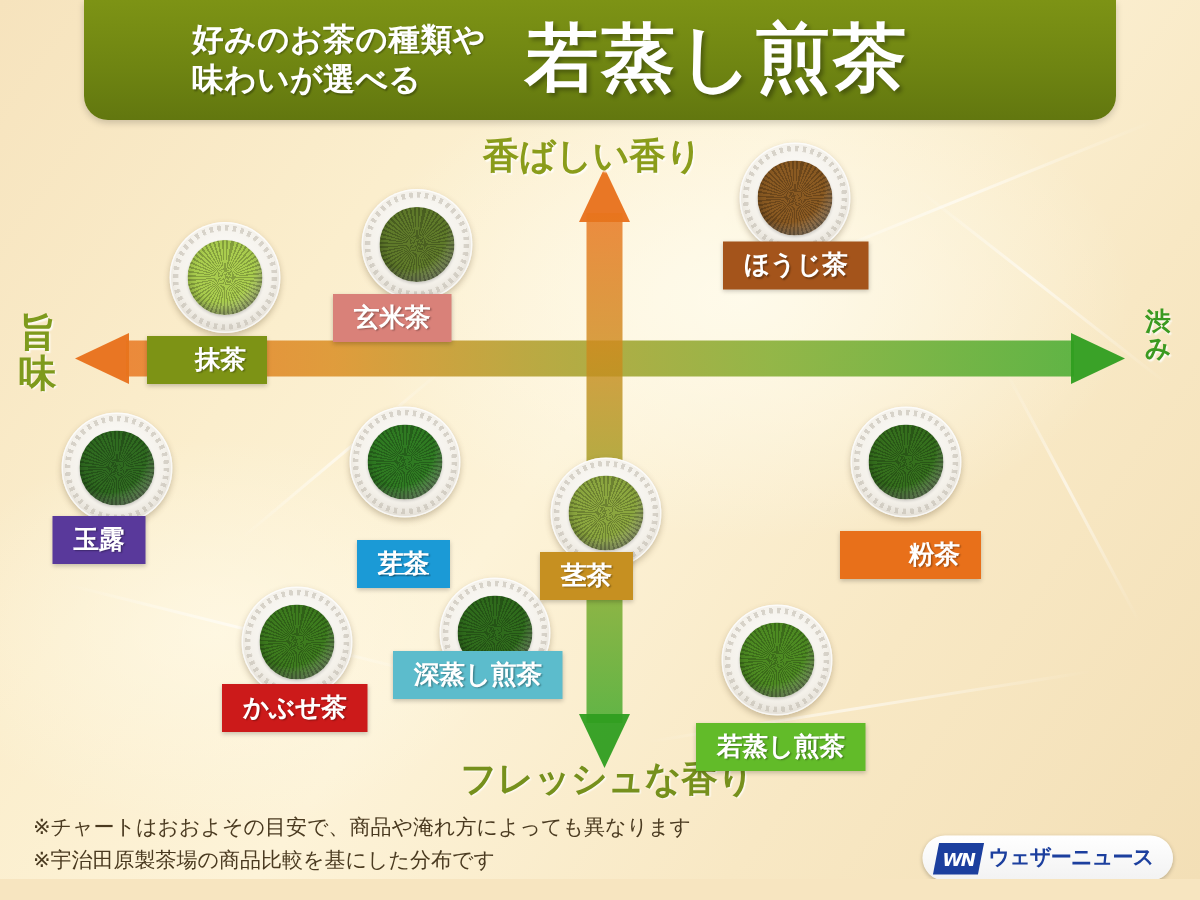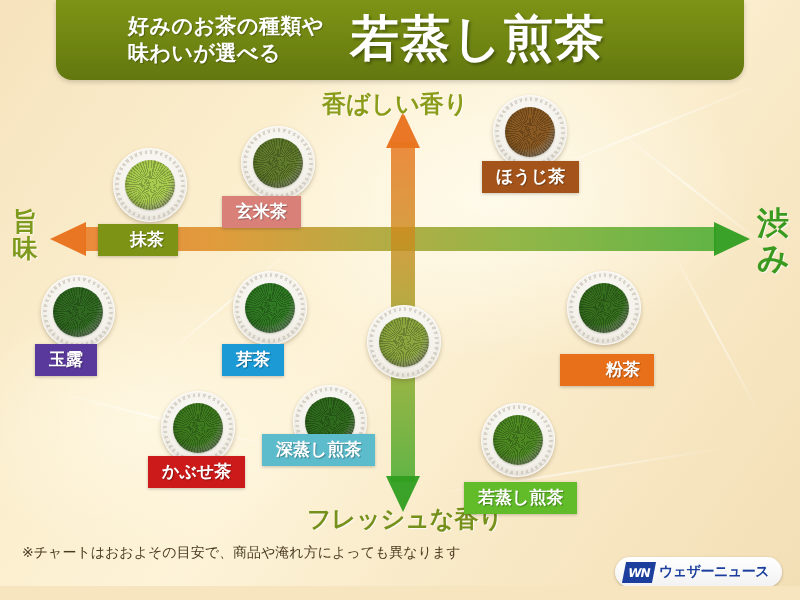--- a/index.html
+++ b/index.html
@@ -96,21 +96,21 @@
   }
 
   .axis-label {
     position:absolute;
     font-family:"DejaVu Serif","Liberation Serif",serif;
     font-weight:bold;
     text-shadow:1px 1px 1px rgba(255,255,255,.8);
     white-space:nowrap;
   }
   #label-umami      { left:10px;  top:208px; font-size:25px; color:#7e9a1c; width:30px; white-space:normal; line-height:1.08; text-align:center;}
-  #label-astringent { left:757px; top:206px; font-size:32px; color:#3a9a20; width:30px; white-space:normal; line-height:1.08; text-align:center;}
+  #label-astringent { left:757px; top:206px; font-size:17px; color:#3a9a20; width:30px; white-space:normal; line-height:1.08; text-align:center;}
   #label-roasted    { left:322px; top:88px;  font-size:24px; color:#8a9c1a; }
   #label-fresh      { left:307px; top:503px; font-size:24px; color:#76901c; }
 
   
   .tea { position:absolute; width:120px; }
   .bowl {
     position:relative; width:74px; height:74px; margin:0 auto;
     border-radius:50%;
     background:
       radial-gradient(circle at 50% 42%, #ffffff 0%, #f4f1ea 58%, #ded9cf 82%, #c9c3b6 100%);
@@ -226,26 +226,27 @@
       <div class="tea" style="left: 18px; top: 275px;">
         <div class="bowl">
           <div class="leaf" style="background: radial-gradient(circle at 38% 32%, rgb(47, 106, 32) 0%, rgb(47, 106, 32) 55%, rgba(0, 0, 0, 0.28) 100%), repeating-conic-gradient(from 12deg, rgba(0, 0, 0, 0.22) 0deg, rgba(0, 0, 0, 0.22) 3deg, rgba(255, 255, 255, 0.14) 3deg, rgba(255, 255, 255, 0.14) 7deg); background-blend-mode: multiply;"></div>
         </div>
         <span class="tag" style="background: rgb(89, 57, 155); position: absolute; left: 17px; top: 69px; margin: 0px;">玉露</span>
       </div>
       <div class="tea" style="left: 210px; top: 271px;">
         <div class="bowl">
           <div class="leaf" style="background: radial-gradient(circle at 38% 32%, rgb(47, 122, 34) 0%, rgb(47, 122, 34) 55%, rgba(0, 0, 0, 0.28) 100%), repeating-conic-gradient(from 12deg, rgba(0, 0, 0, 0.22) 0deg, rgba(0, 0, 0, 0.22) 3deg, rgba(255, 255, 255, 0.14) 3deg, rgba(255, 255, 255, 0.14) 7deg); background-blend-mode: multiply;"></div>
         </div>
-        <span class="tag" style="background: rgb(27, 154, 214); position: absolute; left: 12px; top: 73px; margin: 0px;">芽茶</span>
+        <span class="tag" style="background: rgb(27, 154, 214); position: absolute; left: 12px; top: 73px; margin: 16px; text-decoration: underline;">芽茶</span>
       </div>
       <div class="tea" style="left: 344px; top: 305px;">
         <div class="bowl">
           <div class="leaf" style="background: radial-gradient(circle at 38% 32%, rgb(139, 166, 63) 0%, rgb(139, 166, 63) 55%, rgba(0, 0, 0, 0.28) 100%), repeating-conic-gradient(from 12deg, rgba(0, 0, 0, 0.22) 0deg, rgba(0, 0, 0, 0.22) 3deg, rgba(255, 255, 255, 0.14) 3deg, rgba(255, 255, 255, 0.14) 7deg); background-blend-mode: multiply;"></div>
         </div>
+        <span class="tag" style="background: rgb(198, 144, 33); position: absolute; left: 16px; top: 63px; margin: 0px;">茎茶</span>
       </div>
       <div class="tea" style="left: 544px; top: 271px;">
         <div class="bowl">
           <div class="leaf" style="background: radial-gradient(circle at 38% 32%, rgb(53, 111, 29) 0%, rgb(53, 111, 29) 55%, rgba(0, 0, 0, 0.28) 100%), repeating-conic-gradient(from 12deg, rgba(0, 0, 0, 0.22) 0deg, rgba(0, 0, 0, 0.22) 3deg, rgba(255, 255, 255, 0.14) 3deg, rgba(255, 255, 255, 0.14) 7deg); background-blend-mode: multiply;"></div>
         </div>
         <span class="tag" style="background: rgb(232, 112, 26); position: absolute; left: 16px; top: 83px; margin: 0px; padding-left: 46px;">粉茶</span>
       </div>
       <div class="tea" style="left: 138px; top: 391px;">
         <div class="bowl">
           <div class="leaf" style="background: radial-gradient(circle at 38% 32%, rgb(61, 123, 30) 0%, rgb(61, 123, 30) 55%, rgba(0, 0, 0, 0.28) 100%), repeating-conic-gradient(from 12deg, rgba(0, 0, 0, 0.22) 0deg, rgba(0, 0, 0, 0.22) 3deg, rgba(255, 255, 255, 0.14) 3deg, rgba(255, 255, 255, 0.14) 7deg); background-blend-mode: multiply;"></div>
@@ -261,20 +262,21 @@
       <div class="tea" style="left: 458px; top: 403px;">
         <div class="bowl">
           <div class="leaf" style="background: radial-gradient(circle at 38% 32%, rgb(77, 138, 34) 0%, rgb(77, 138, 34) 55%, rgba(0, 0, 0, 0.28) 100%), repeating-conic-gradient(from 12deg, rgba(0, 0, 0, 0.22) 0deg, rgba(0, 0, 0, 0.22) 3deg, rgba(255, 255, 255, 0.14) 3deg, rgba(255, 255, 255, 0.14) 7deg); background-blend-mode: multiply;"></div>
         </div>
         <span class="tag" style="background: rgb(98, 187, 41); position: absolute; left: -6px; top: 67px; margin: 12px;">若蒸し煎茶</span>
       </div>
     </div>
 
   <div id="footnotes">
     <div>※チャートはおおよその目安で、商品や淹れ方によっても異なります</div>
+    <div>※宇治田原製茶場の商品比較を基にした分布です</div>
   </div>
 
   <div id="logo">
     <div id="logo-mark">WN</div>
     <div id="logo-text">ウェザーニュース</div>
   </div>
 
 </div>
 
 </body></html>

